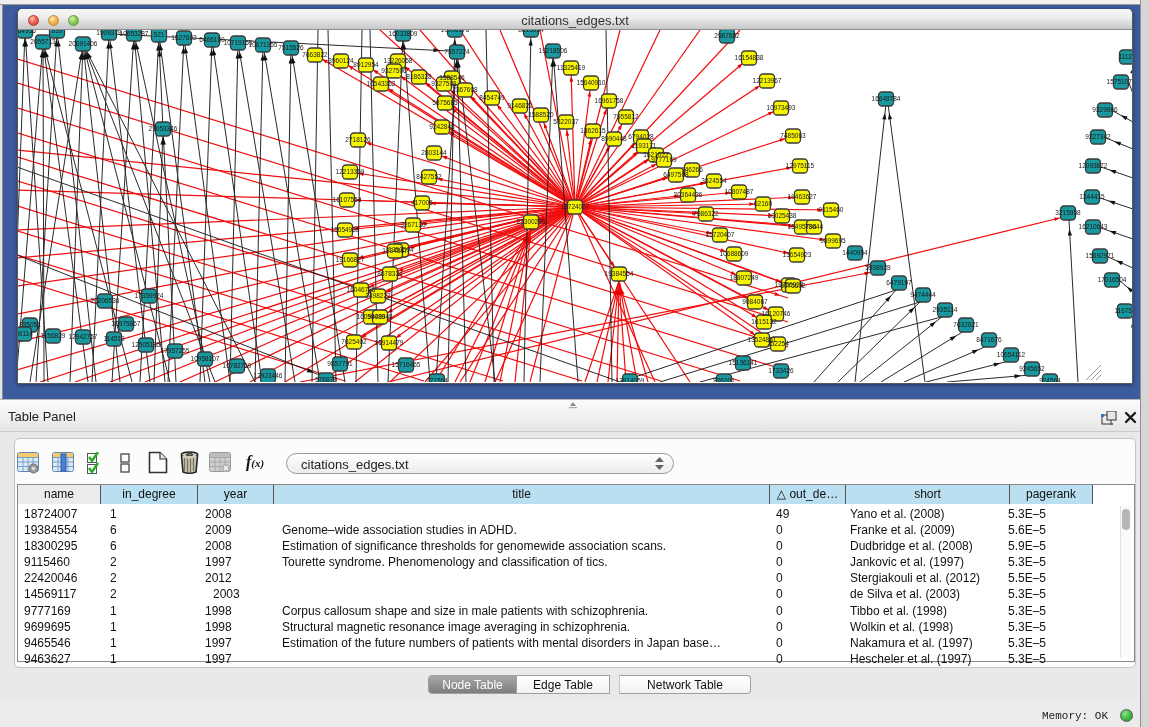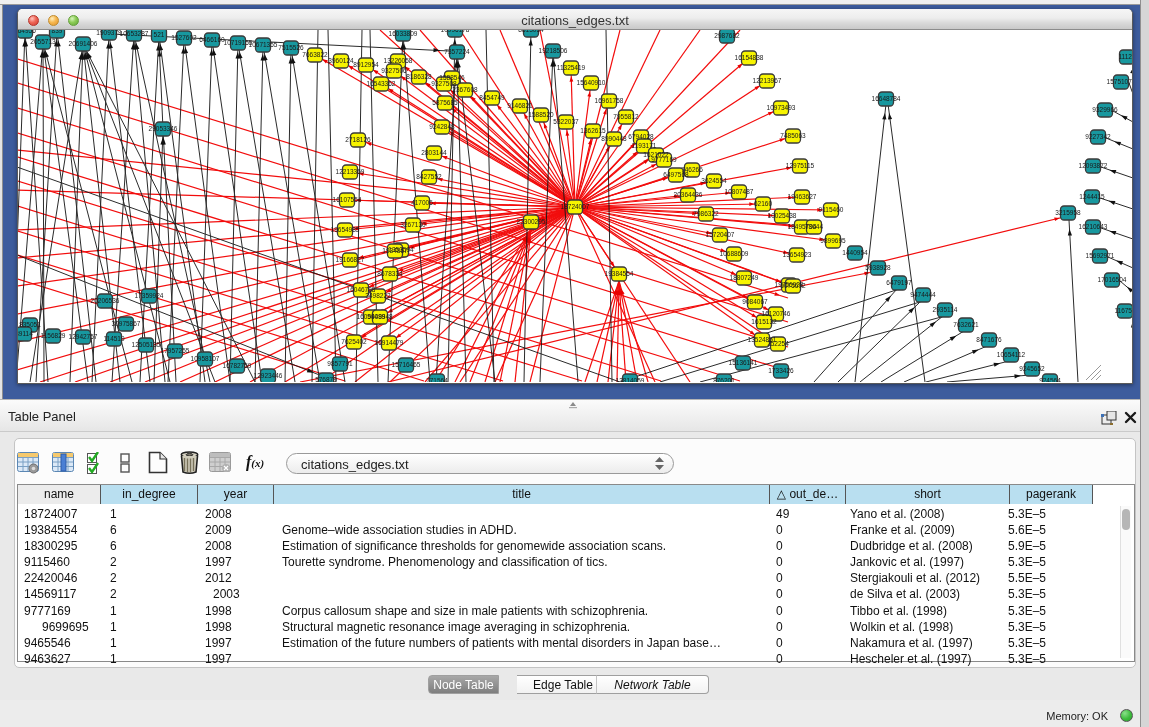--- a/index.html
+++ b/index.html
@@ -44,26 +44,26 @@
 .hcell { position:absolute; top:0; height:19px; background:#b9dff0; border-right:1px solid #555; font-size:12px; color:#111; text-align:center; line-height:19px; }
 .hfirst { background:#ececec; }
 .row { position:absolute; left:0; width:1080px; height:16px; font-size:12px; color:#111; white-space:nowrap; }
 .c { position:absolute; top:0; overflow:hidden; }
 #vsb { position:absolute; right:3px; top:21px; width:11px; height:152px; background:#fafafa; border-left:1px solid #e0e0e0; }
 #vsb .th { position:absolute; left:1px; top:3px; width:8px; height:21px; background:#b6b6b6; border-radius:4px; }
 
 
 #tabs { left:428px; top:243px; height:19px; font-size:12px; }
 .tab { position:absolute; top:0; height:19px; line-height:18px; text-align:center; border:1px solid #9f9f9f; }
-#tab1 { left:0; width:71px; background:linear-gradient(#a8a8a8,#7d7d7d); color:#fff; border-radius:4px 0 0 4px; }
+#tab1 { left:0; width:89px; background:linear-gradient(#a8a8a8,#7d7d7d); color:#fff; border-radius:4px 0 0 4px; }
 #tab2 { left:89px; width:93px; background:linear-gradient(#ffffff,#f2f2f2); color:#111; border-left:none; }
-#tab3 { left:168px; width:113px; background:linear-gradient(#ffffff,#f2f2f2); color:#111; border-left:1px solid #c4c4c4; border-radius:0 4px 4px 0;font-style:italic; }
+#tab3 { left:191px; width:132px; background:linear-gradient(#ffffff,#f2f2f2); color:#111; border-left:1px solid #c4c4c4; border-radius:0 4px 4px 0; }
 
 #membar { left:0; top:700px; width:1140px; height:27px; background:#ececec; }
-#membar .t { position:absolute; right:32px; top:10px; font-size:11px; color:#222; }
+#membar .t { position:absolute; right:32px; top:10px; font-size:11px; color:#222;font-family:Liberation Mono, monospace; }
 #memdot { position:absolute; left:1120px; top:9px; width:13px; height:13px; border-radius:50%; background:radial-gradient(circle at 35% 30%, #8ae08a, #3dbb3d 55%, #2da32d); border:1px solid #555; }
 </style>
 </head>
 <body>
 <div class="abs" id="mdi">
   <div class="abs" id="netwin">
     <div class="abs" id="titlebar">
       <div class="abs tl" id="tl-r"></div>
       <div class="abs tl" id="tl-y"></div>
       <div class="abs tl" id="tl-g"></div>
@@ -872,21 +872,21 @@
 <div class="row" style="top:119px">
           <span class="c" style="left:6px;width:76px">9777169</span>
           <span class="c" style="left:92px;width:88px">1</span>
           <span class="c" style="left:187px;width:68px">1998</span>
           <span class="c" style="left:264px;width:488px">Corpus callosum shape and size in male patients with schizophrenia.</span>
           <span class="c" style="left:758px;width:68px">0</span>
           <span class="c" style="left:832px;width:158px">Tibbo et al. (1998)</span>
           <span class="c" style="left:990px;width:84px">5.3E–5</span>
         </div>
 <div class="row" style="top:135px">
-          <span class="c" style="left:24px;width:76px">9699695</span>
+          <span class="c" style="left:6px;width:76px">9699695</span>
           <span class="c" style="left:92px;width:88px">1</span>
           <span class="c" style="left:187px;width:68px">1998</span>
           <span class="c" style="left:264px;width:488px">Structural magnetic resonance image averaging in schizophrenia.</span>
           <span class="c" style="left:758px;width:68px">0</span>
           <span class="c" style="left:832px;width:158px">Wolkin et al. (1998)</span>
           <span class="c" style="left:990px;width:84px">5.3E–5</span>
         </div>
 <div class="row" style="top:151px">
           <span class="c" style="left:6px;width:76px">9465546</span>
           <span class="c" style="left:92px;width:88px">1</span>

